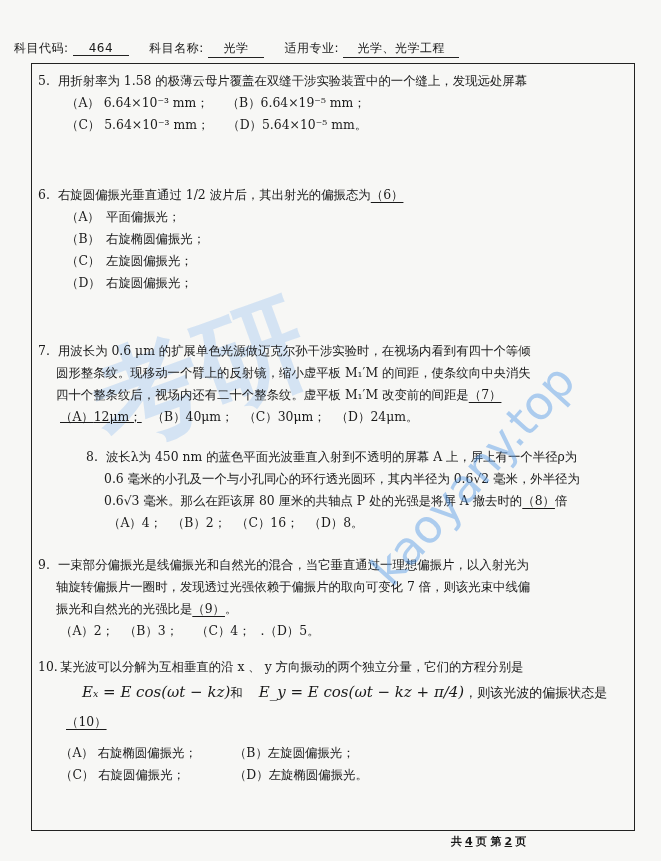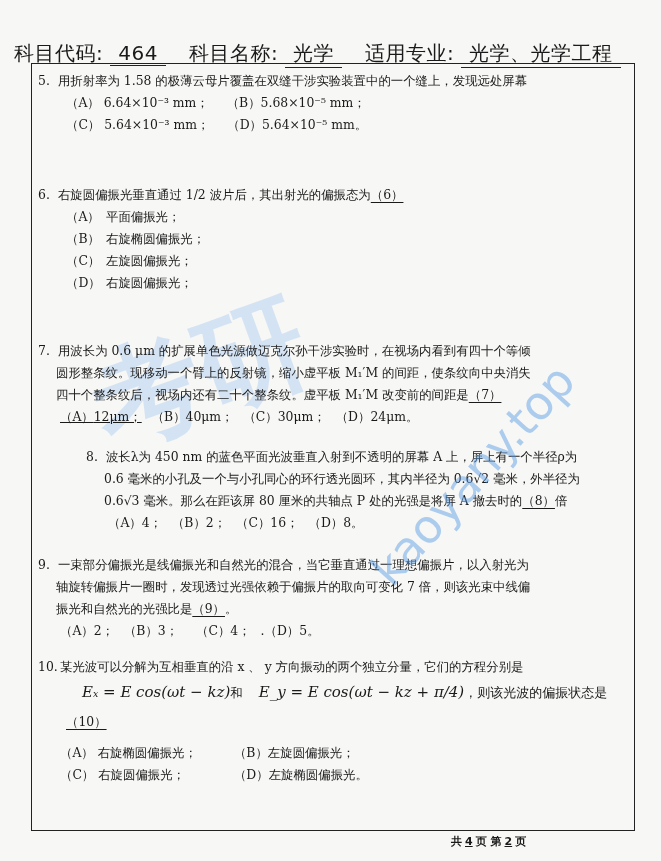--- a/index.html
+++ b/index.html
@@ -5,21 +5,21 @@
   html, body { margin: 0; padding: 0; }
   body {
     width: 661px; height: 861px; overflow: hidden; position: relative;
     background: #f7f7f5;
     font-family: "DejaVu Serif", "Liberation Serif", serif;
     color: #1a1a1a;
   }
   .header {
     position: absolute; left: 14px; top: 40px; width: 640px;
     font-family: "DejaVu Sans", "Liberation Sans", sans-serif;
-    font-size: 20px; letter-spacing: 0.5px; white-space: nowrap;
+    font-size: 12px; letter-spacing: 0.5px; white-space: nowrap;
   }
   .header .lbl { display: inline-block; }
   .header .val {
     display: inline-block; border-bottom: 1px solid #222; padding: 0 8px;
     text-align: center; margin-right: 16px;
   }
   .header .v1 { min-width: 40px; }
   .header .v2 { min-width: 40px; }
   .header .v3 { min-width: 100px; margin-right: 0; }
   .box {
@@ -66,21 +66,21 @@
   <span class="lbl">适用专业:</span>
   <span class="val v3">光学、光学工程</span>
 </div>
 
 <div class="box">
 
   <div class="q" style="top:6px;">
     <div><span class="num">5.</span> <span>用折射率为 1.58 的极薄云母片覆盖在双缝干涉实验装置中的一个缝上，发现远处屏幕</span></div>
     <div class="opts">
       <span class="opt"><span>（A）</span> <span>6.64×10⁻³ mm；</span></span>
-      <span class="opt"><span>（B）</span><span>5.68×10⁻⁵ mm；</span></span>
+      <span class="opt"><span>（B）</span><span>6.64×19⁻⁵ mm；</span></span>
     </div>
     <div class="opts">
       <span class="opt"><span>（C）</span> <span>5.64×10⁻³ mm；</span></span>
       <span class="opt"><span>（D）</span><span>5.64×10⁻⁵ mm。</span></span>
     </div>
   </div>
 
   <div class="q" style="top:120px;">
     <div><span class="num">6.</span> <span>右旋圆偏振光垂直通过 1/2 波片后，其出射光的偏振态为</span><span class="blank">（6）</span></div>
     <div class="optcol">

